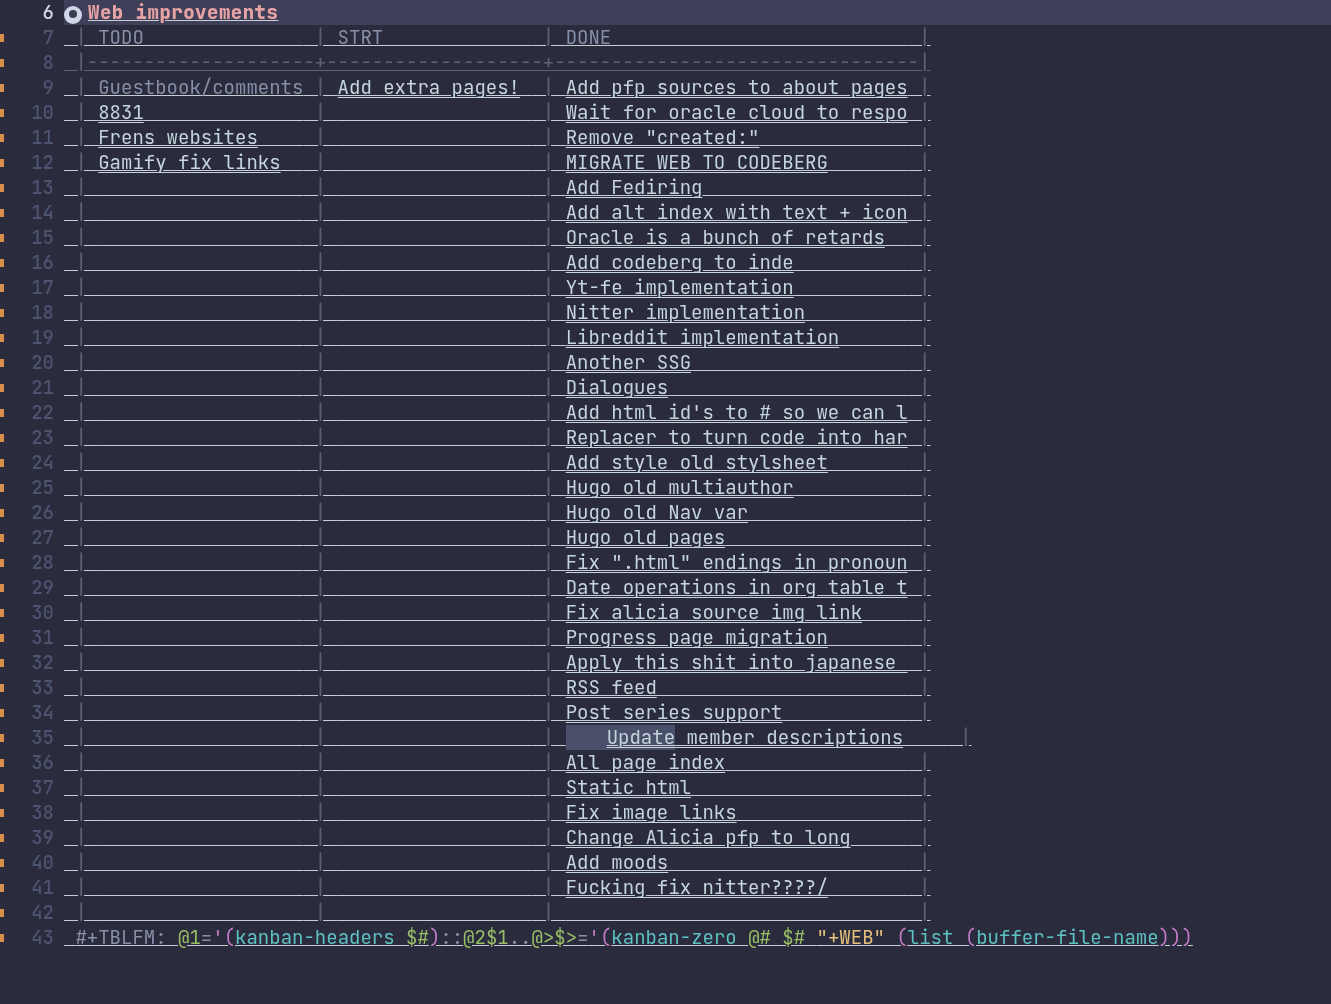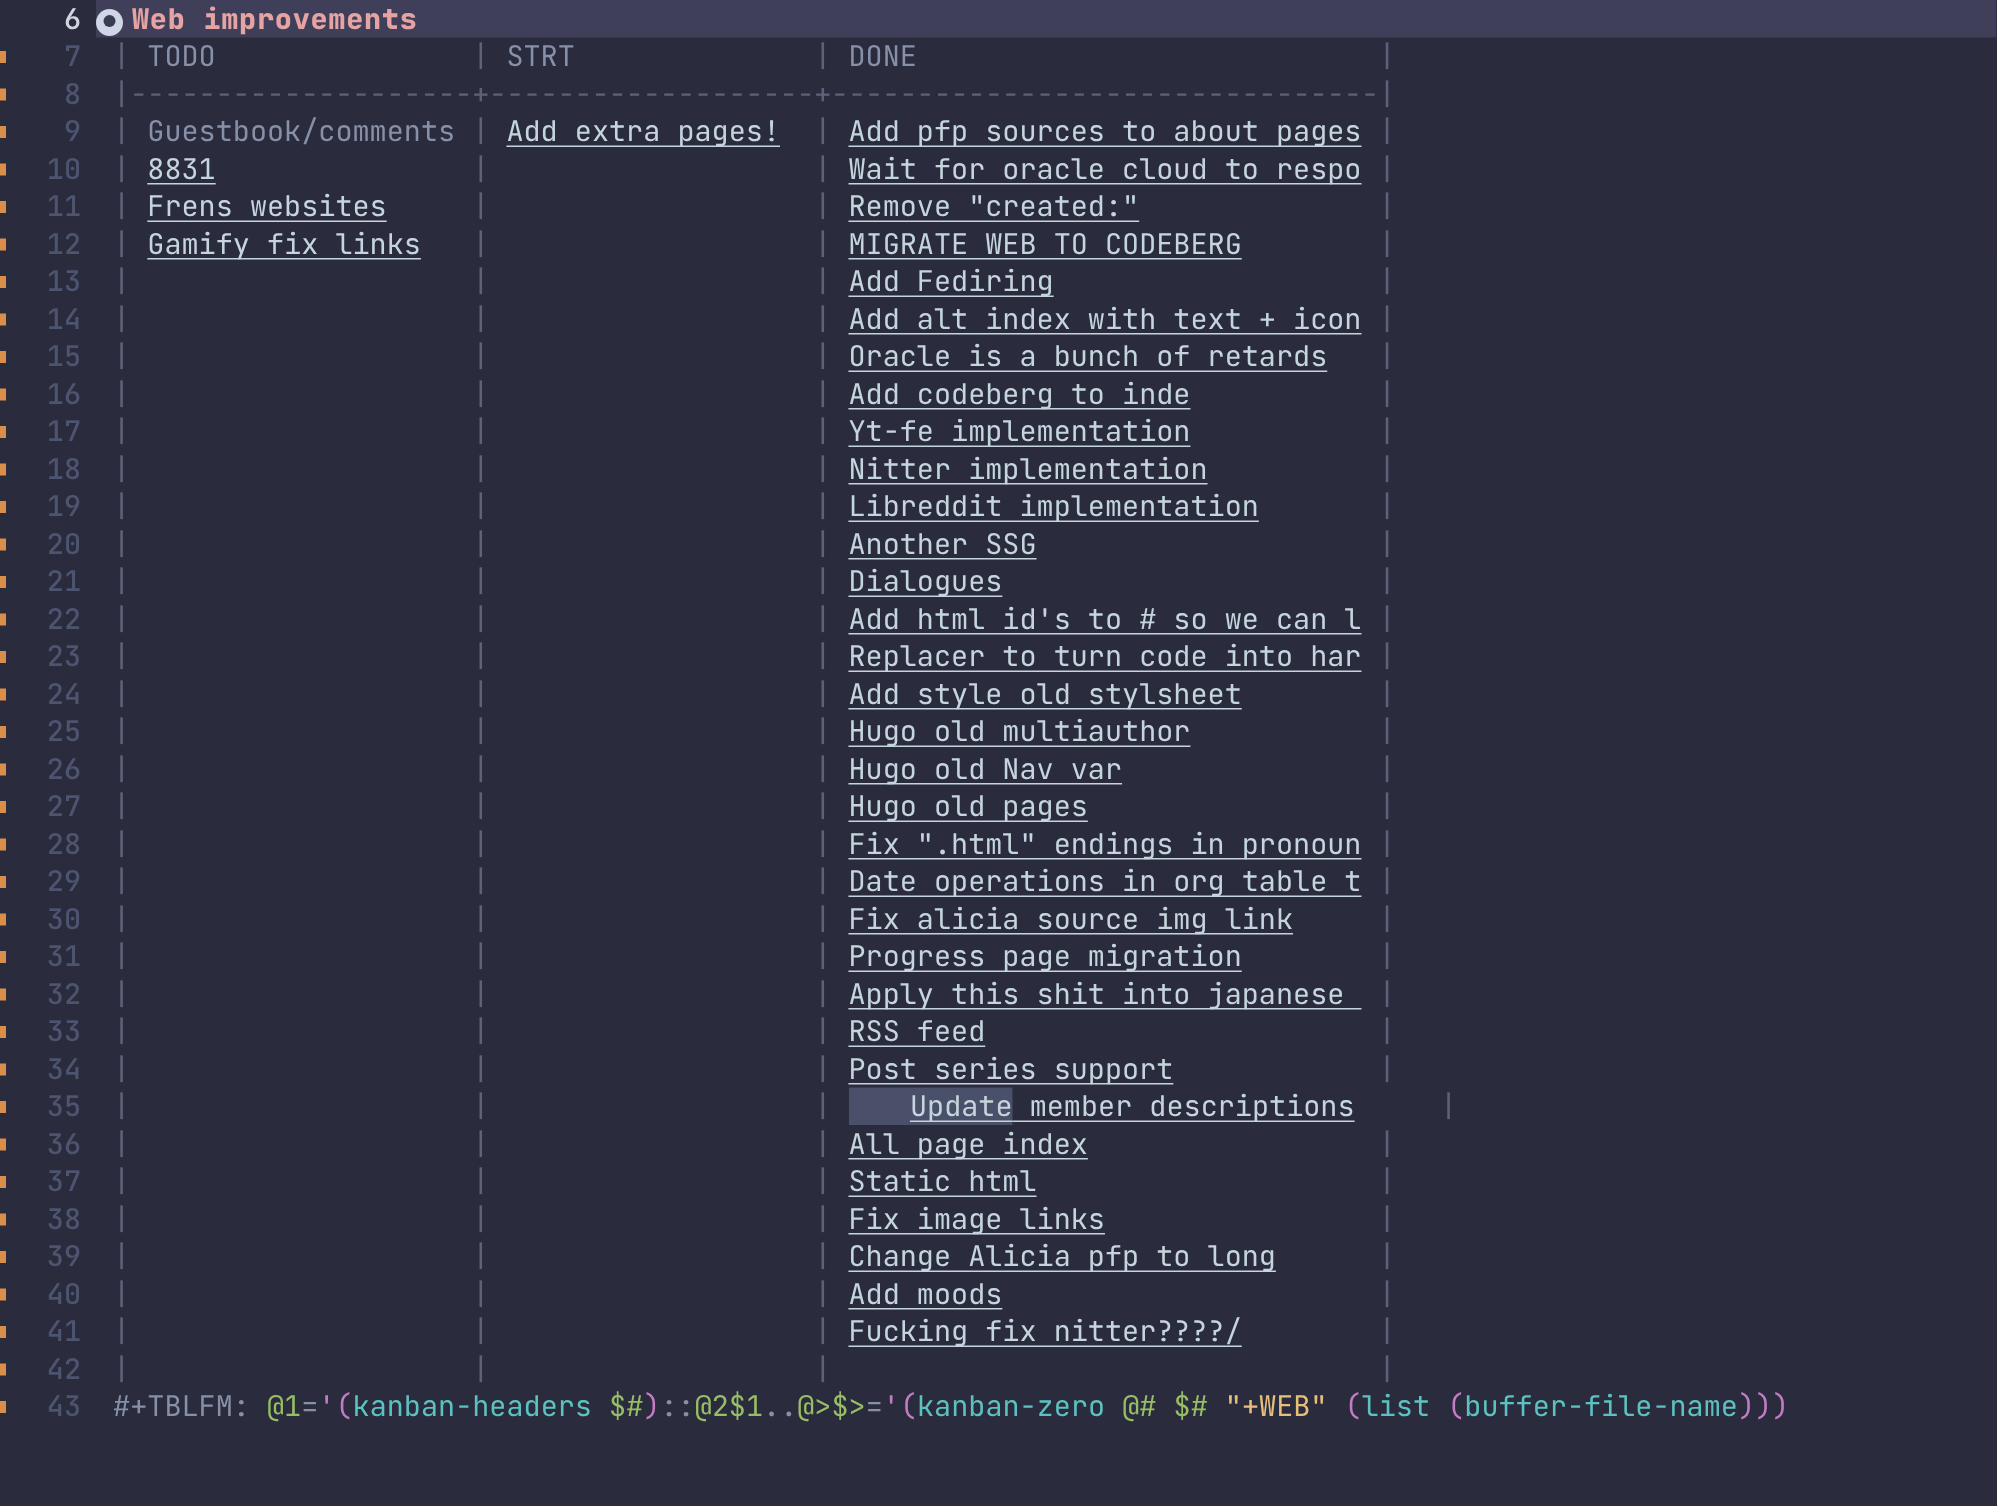--- a/index.html
+++ b/index.html
@@ -50,21 +50,21 @@
   }
   .gutter .num.cur{color:var(--numcur);}
   .radio{
     display:inline-block;width:18px;height:18px;border-radius:50%;
     background:var(--radio-bg);text-align:center;
     line-height:18px;font-size:13px;color:var(--radio-fg);
     margin-right:6px;position:relative;top:0px;
   }
   .radio::after{content:"";display:inline-block;width:8px;height:8px;border-radius:50%;background:#3a3c52;vertical-align:middle;margin-bottom:2px;}
   .h1{color:var(--head1);font-weight:800;letter-spacing:0.5px;}
-  .content{padding-left:0;}
+  .content{padding-left:0;text-decoration:underline;}
   .pipe{color:var(--pipe);}
   .hdr{color:var(--dim);}
   .lnk{color:var(--link);text-decoration:underline;text-underline-offset:3px;}
   .sep{color:var(--pipe);}
   .tblfm{color:var(--dim);}
   .g{color:var(--green);}
   .pu{color:var(--purple);}
   .ye{color:var(--yellow);}
   .cy{color:var(--cyan);}
   .hl{background:var(--hl-bg);color:var(--link);text-decoration:underline;text-underline-offset:3px;padding-left:41px;}

